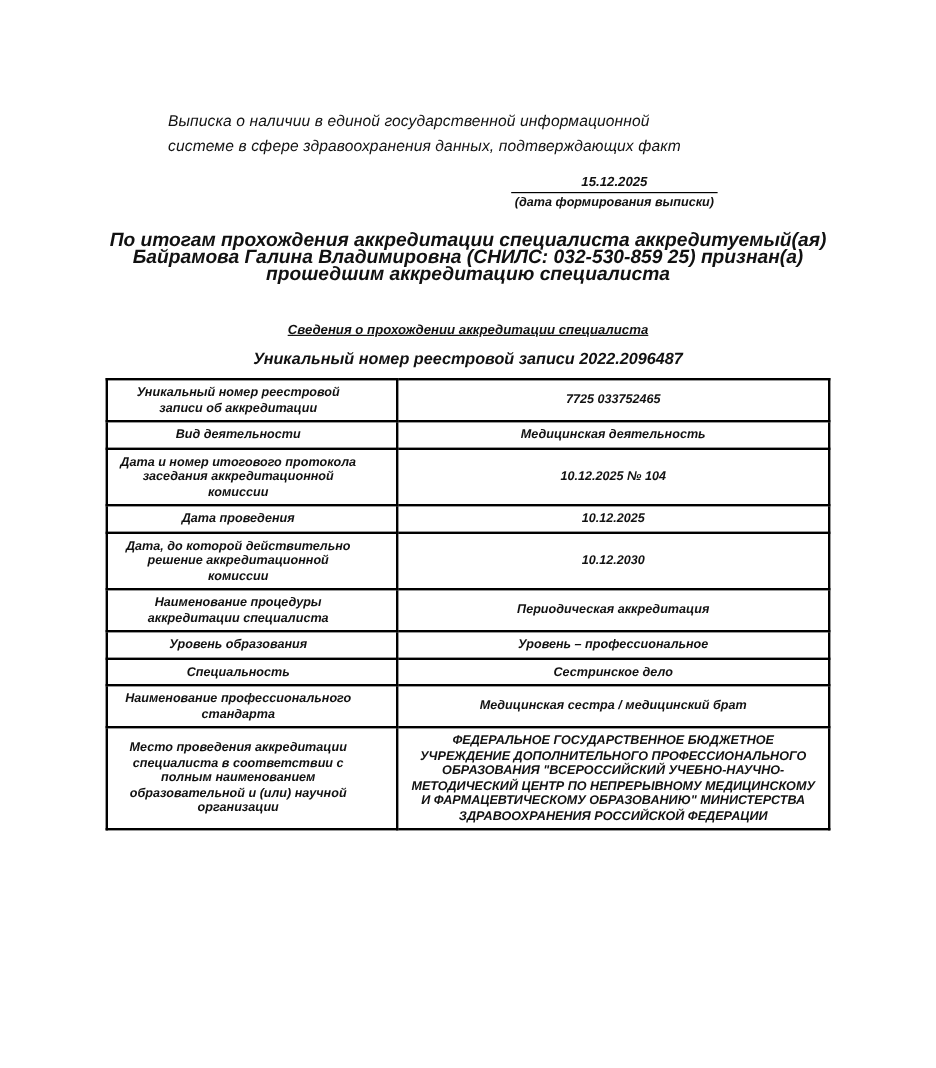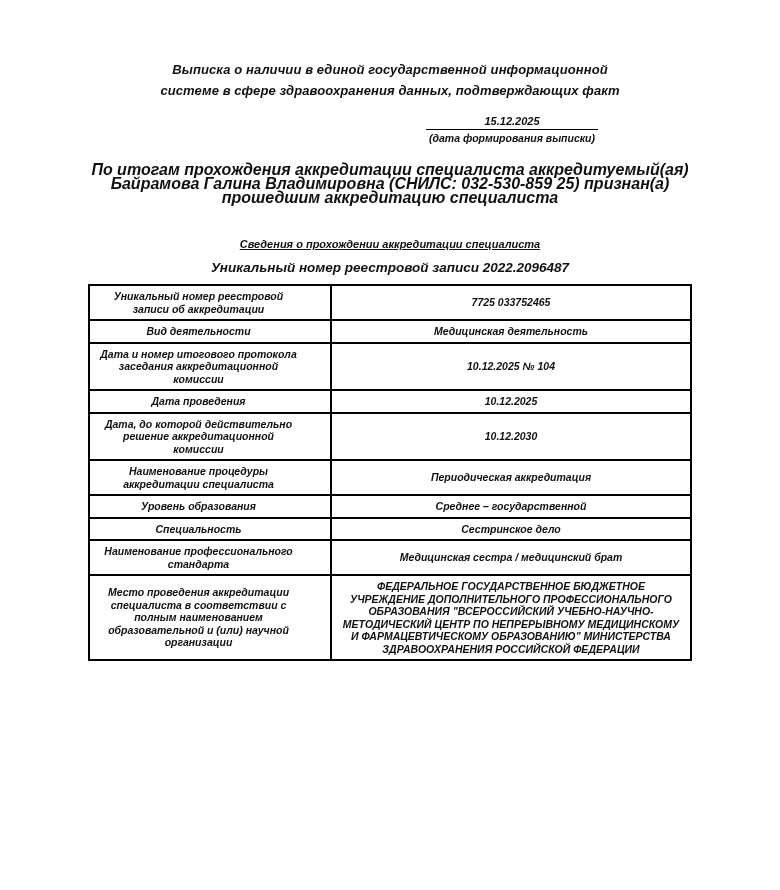--- a/index.html
+++ b/index.html
@@ -10,25 +10,25 @@
   }
   .page {
     position: relative;
     width: 780px;
     height: 890px;
     background: #ffffff;
     overflow: hidden;
   }
   
   .doc-title {
-    margin: 59px auto 0;
+    margin: 90px auto 0;
     width: 500px;
-    text-align: center;
+    text-align: left;
     font-size: 13px;
-    font-weight: bold;
+    font-weight: normal;
     font-style: italic;
     line-height: 21px;
     letter-spacing: 0.1px;
   }
   
   .date-block {
     width: 172px;
     margin: 14px 182px 0 auto;
   }
   .date-value {
@@ -140,21 +140,21 @@
       <tr>
         <td class="cell-label">Дата, до которой действительно решение аккредитационной комиссии</td>
         <td class="cell-value">10.12.2030</td>
       </tr>
       <tr>
         <td class="cell-label">Наименование процедуры аккредитации специалиста</td>
         <td class="cell-value">Периодическая аккредитация</td>
       </tr>
       <tr>
         <td class="cell-label">Уровень образования</td>
-        <td class="cell-value">Среднее – государственной</td>
+        <td class="cell-value">Уровень – профессиональное</td>
       </tr>
       <tr>
         <td class="cell-label">Специальность</td>
         <td class="cell-value">Сестринское дело</td>
       </tr>
       <tr>
         <td class="cell-label">Наименование профессионального стандарта</td>
         <td class="cell-value">Медицинская сестра / медицинский брат</td>
       </tr>
       <tr>

